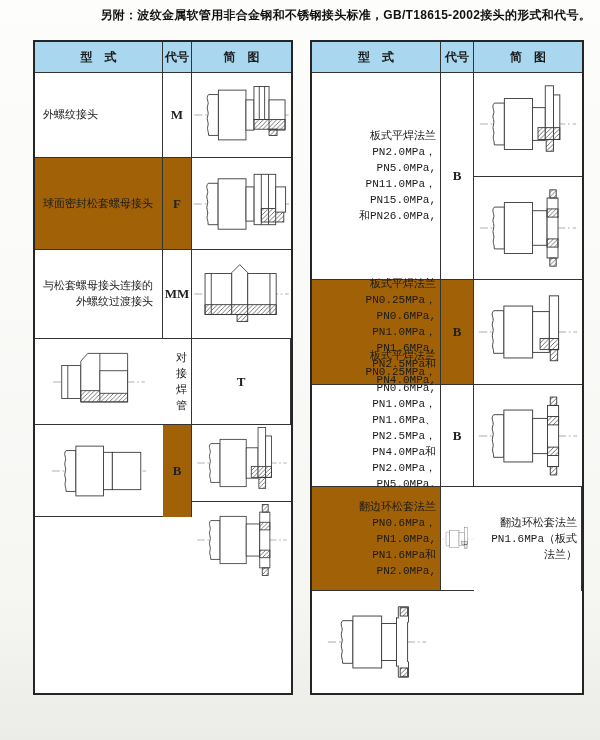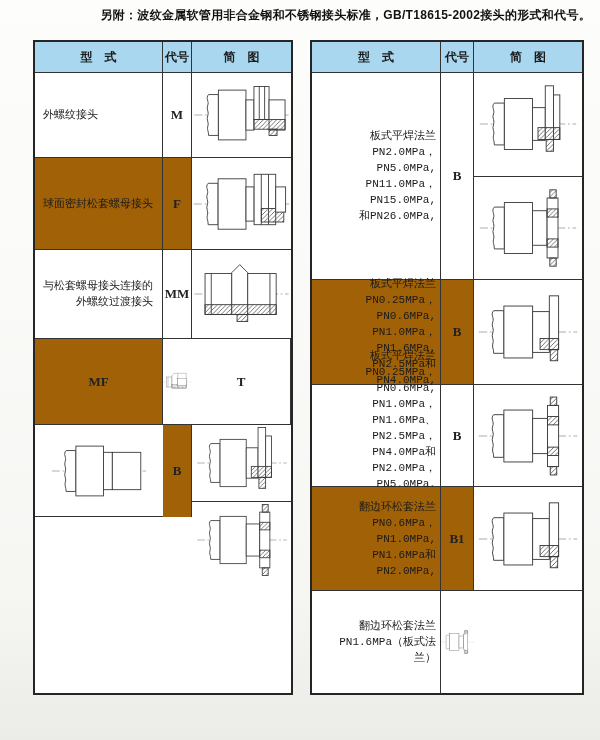--- a/index.html
+++ b/index.html
@@ -198,27 +198,29 @@
           <span class="pre">与松套螺母接头连接的
 外螺纹过渡接头</span>
         </div>
       <div class="c cd">MM</div>
       <div class="c dg nr">
         <svg class="diag" viewBox="0 0 110 90" width="100" height="80">
             <use href="#d-mm"></use>
           </svg>
       </div>
 
-      <div class="c cd yl">MF</div>
       <div class="c dg nr">
         <svg class="diag" viewBox="0 0 110 90" width="100" height="78">
             <use href="#d-mf"></use>
           </svg>
       </div>
 
+      <div class="c ty">
+          <span class="pre">对接焊管</span>
+        </div>
       <div class="c cd">T</div>
       <div class="c dg nr">
         <svg class="diag" viewBox="0 0 110 90" width="100" height="80">
             <use href="#d-t"></use>
           </svg>
       </div>
 
       <div class="c cd yl nb">B</div>
       <div class="c dg nr nb">
         <div class="stack">
@@ -289,21 +291,20 @@
         <svg class="diag" viewBox="0 0 110 90" width="102" height="86">
             <use href="#d-flb"></use>
           </svg>
       </div>
 
       <div class="c ty yl">
           <span class="pre">翻边环松套法兰
 PN0.6MPa，PN1.0MPa,
 PN1.6MPa和PN2.0MPa,</span>
         </div>
-      <div class="c cd yl">B1</div>
       <div class="c dg nr">
         <svg class="diag" viewBox="0 0 110 90" width="102" height="88">
             <use href="#d-flc"></use>
           </svg>
       </div>
 
       <div class="c ty nb">
           <span class="pre">翻边环松套法兰
 PN1.6MPa（板式法兰）</span>
         </div>

